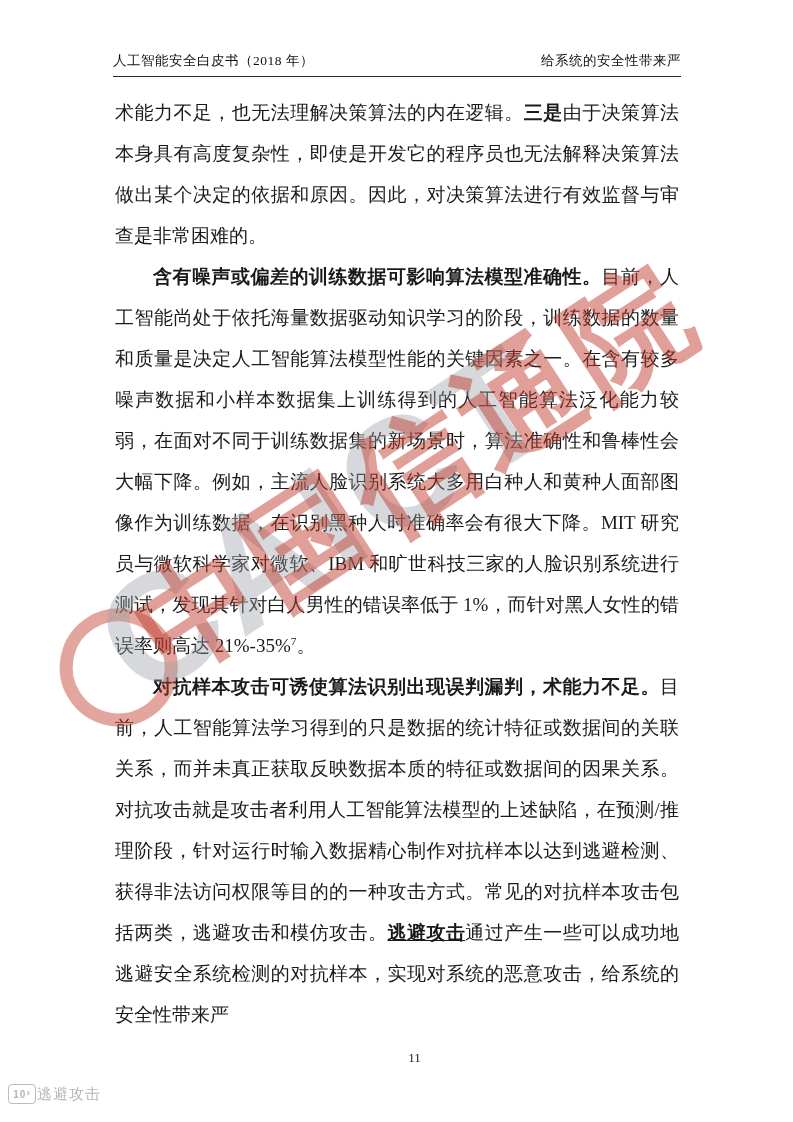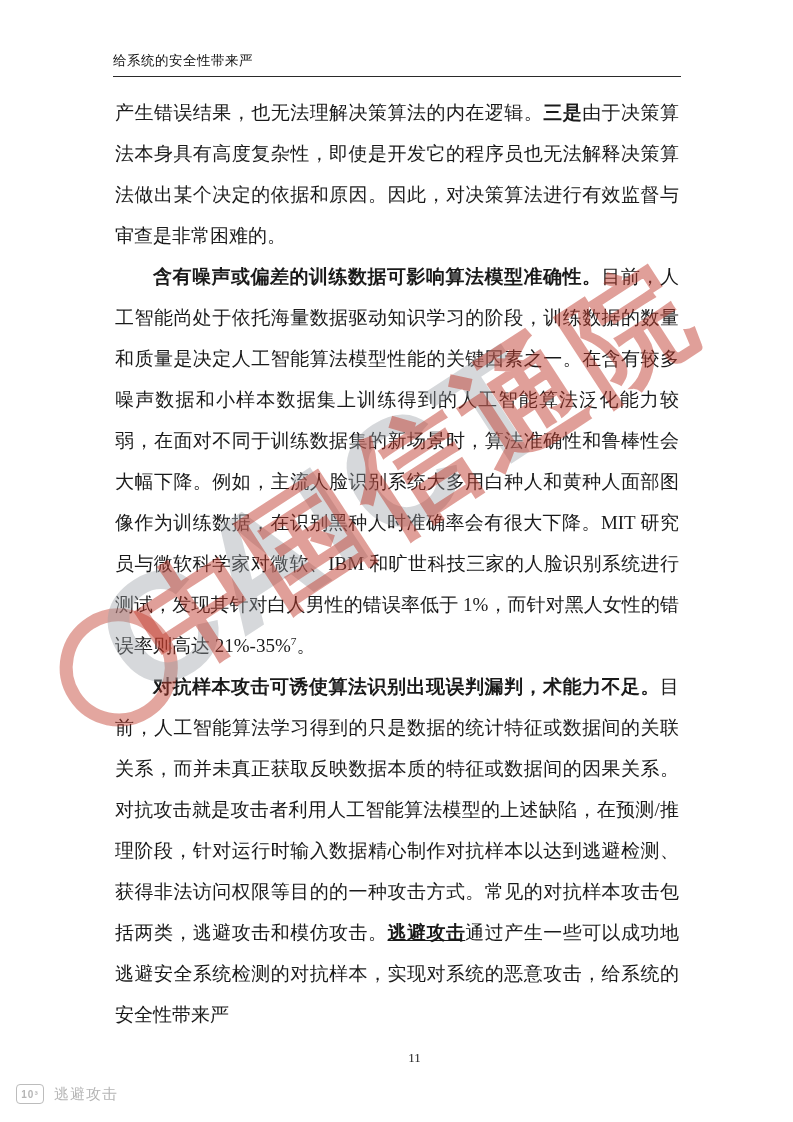--- a/index.html
+++ b/index.html
@@ -133,25 +133,25 @@
     top: 215px;
     width: 92px;
     height: 92px;
     border: 13px solid var(--wm-red, #c0392b);
     border-radius: 50%;
     opacity: 0.45;
   }
   
   .corner-mark {
     position: absolute;
-    left: 16px;
+    left: 8px;
     top: 1084px;
     display: flex;
     align-items: center;
-    gap: 10px;
+    gap: 1px;
     font-family: "Liberation Sans", "DejaVu Sans", sans-serif;
     color: #b5b5b5;
     font-size: 15px;
     letter-spacing: 1px;
   }
   .corner-icon {
     display: inline-flex;
     align-items: center;
     justify-content: center;
     min-width: 22px;
@@ -163,26 +163,27 @@
     color: #b5b5b5;
     padding: 0 2px;
   }
 </style>
 </head>
 <body>
 
 <div class="page">
 
   <div class="header">
+    <span>人工智能安全白皮书（2018 年）</span>
     <span>给系统的安全性带来严</span>
   </div>
   <div class="header-rule"></div>
 
   <div class="content">
-      <p class="para no-indent"><span>产生错误结果，也无法理解决策算法的内在逻辑。</span><span class="bold">三是</span><span>由于决策算法本身具有高度复杂性，即使是开发它的程序员也无法解释决策算法做出某个决定的依据和原因。因此，对决策算法进行有效监督与审查是非常困难的。</span></p>
+      <p class="para no-indent"><span>术能力不足，也无法理解决策算法的内在逻辑。</span><span class="bold">三是</span><span>由于决策算法本身具有高度复杂性，即使是开发它的程序员也无法解释决策算法做出某个决定的依据和原因。因此，对决策算法进行有效监督与审查是非常困难的。</span></p>
       <p class="para"><span class="bold">含有噪声或偏差的训练数据可影响算法模型准确性。</span><span>目前，人工智能尚处于依托海量数据驱动知识学习的阶段，训练数据的数量和质量是决定人工智能算法模型性能的关键因素之一。在含有较多噪声数据和小样本数据集上训练得到的人工智能算法泛化能力较弱，在面对不同于训练数据集的新场景时，算法准确性和鲁棒性会大幅下降。例如，主流人脸识别系统大多用白种人和黄种人面部图像作为训练数据，在识别黑种人时准确率会有很大下降。MIT 研究员与微软科学家对微软、IBM 和旷世科技三家的人脸识别系统进行测试，发现其针对白人男性的错误率低于 1%，而针对黑人女性的错误率则高达 21%-35%</span><sup>7</sup><span>。</span></p>
       <p class="para"><span class="bold">对抗样本攻击可诱使算法识别出现误判漏判，术能力不足。</span><span>目前，人工智能算法学习得到的只是数据的统计特征或数据间的关联关系，而并未真正获取反映数据本质的特征或数据间的因果关系。对抗攻击就是攻击者利用人工智能算法模型的上述缺陷，在预测/推理阶段，针对运行时输入数据精心制作对抗样本以达到逃避检测、获得非法访问权限等目的的一种攻击方式。常见的对抗样本攻击包括两类，逃避攻击和模仿攻击。</span><span class="bold underline">逃避攻击</span><span>通过产生一些可以成功地逃避安全系统检测的对抗样本，实现对系统的恶意攻击，给系统的安全性带来严</span></p>
     </div>
 
 
   <div class="page-number">11</div>
 
   <div class="watermark">
     <div class="wm-inner">
       <div class="wm-ring"></div>

